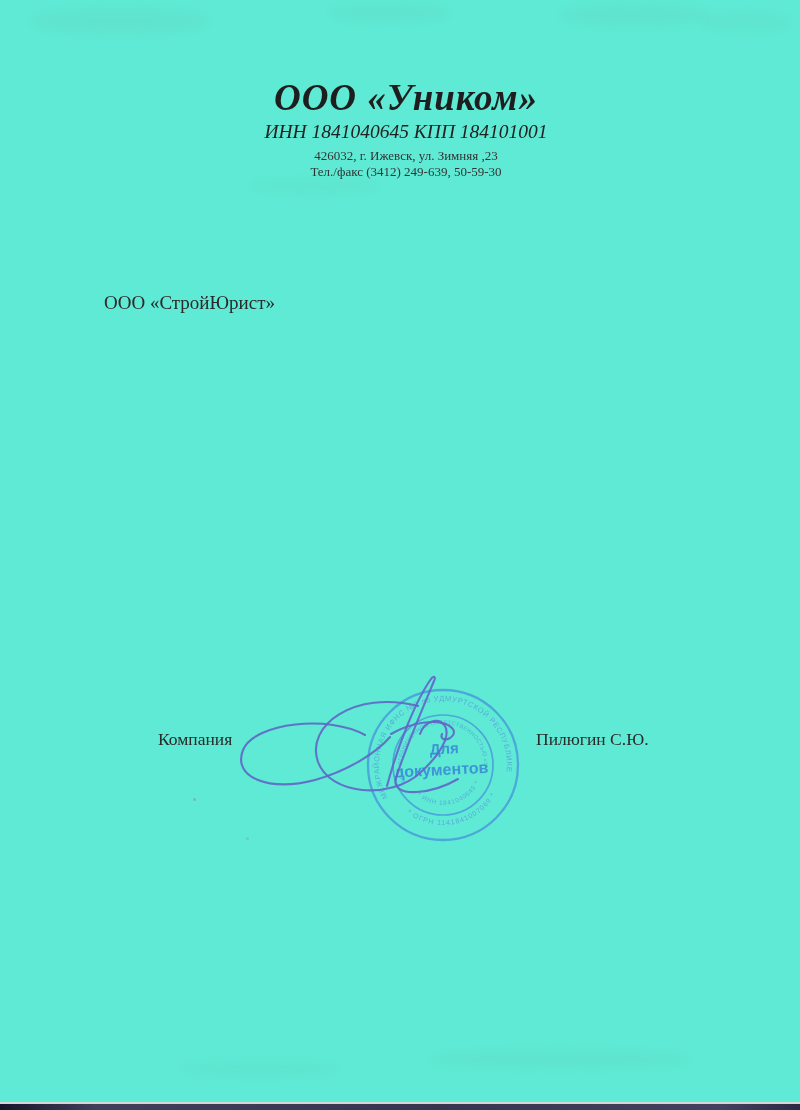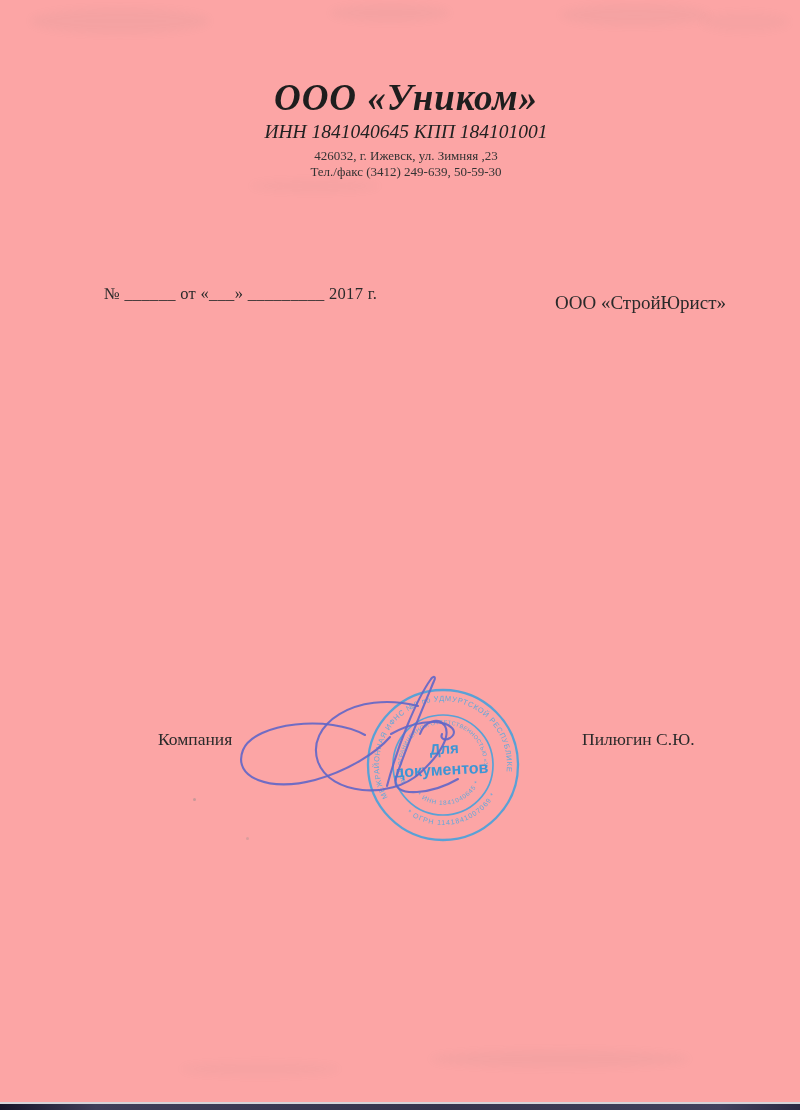--- a/index.html
+++ b/index.html
@@ -1,18 +1,18 @@
 <!DOCTYPE html>
 <html lang="ru"><head>
 <meta charset="utf-8">
 <style>
   html,body { margin:0; padding:0; background:#e9e9e9; }
   .page {
     position:relative; width:800px; height:1110px; margin:0 auto;
-    background:#fca5a5; overflow:hidden;
+    background:#5eead4; overflow:hidden;
     font-family:"Liberation Serif", serif; color:#262626;
   }
 
   
   .letterhead { position:absolute; top:76px; left:0; width:100%; text-align:center; transform:translateX(6px); }
   .company   { font-size:37px; font-weight:bold; font-style:italic; letter-spacing:1px; color:#1e1e1e; }
   .innkpp    { font-size:19.5px; font-style:italic; margin-top:2px; color:#222; }
   .addr      { font-size:13px; line-height:16px; color:#333; }
   .addr.first { margin-top:5px; }
 
@@ -24,21 +24,21 @@
 
   
   .bodytext {
     position:absolute; top:451px; left:104px; width:608px;
     font-size:17.5px; line-height:38px; text-align:justify; text-indent:46px;
     word-spacing:4px; color:#2a2a2a;
   }
 
   
   .sig-role { position:absolute; top:729px; left:158px; font-size:17.5px; color:#2a2a2a; }
-  .sig-name { position:absolute; top:729px; left:536px; font-size:17.5px; color:#2a2a2a;margin-left:46px; }
+  .sig-name { position:absolute; top:729px; left:536px; font-size:17.5px; color:#2a2a2a; }
 
   
   .overlay { position:absolute; left:230px; top:668px; width:300px; height:185px; }
   .stamp-ring   { fill:none; opacity:.92; }
   .ring-text    { font-family:"Liberation Sans", sans-serif; fill:#5aa8dd; opacity:.95; }
   .ring-outer-t { font-size:7.4px; letter-spacing:.7px; }
   .ring-inner-t { font-size:5.7px; letter-spacing:.3px; }
   .ring-outer-b { font-size:7px;  letter-spacing:1px; }
   .ring-inner-b { font-size:6.3px; letter-spacing:.8px; }
   .stamp-center { font-family:"Liberation Sans", sans-serif; font-weight:bold; fill:#3e95d5; }
@@ -61,21 +61,20 @@
 <div class="page">
 
   <header class="letterhead">
     <div class="company">ООО «Уником»</div>
     <div class="innkpp">ИНН 1841040645 КПП 184101001</div>
     <div class="addr first">426032, г. Ижевск, ул. Зимняя ,23</div>
     <div class="addr">Тел./факс (3412) 249-639, 50-59-30</div>
   </header>
 
   <div class="refrow">
-    <div class="refnum">№ ______ от «___» _________ 2017 г.</div>
     <div class="recipient">ООО «СтройЮрист»</div>
   </div>
 
 
   <div class="sig-role">Компания</div>
   <div class="sig-name">Пилюгин С.Ю.</div>
 
   <svg class="overlay" viewBox="0 0 300 185" xmlns="http://www.w3.org/2000/svg">
     <defs>
       <path id="arcOuterTop" d="M 152.9 118.9 A 64 64 0 1 1 273.1 118.9"></path>

